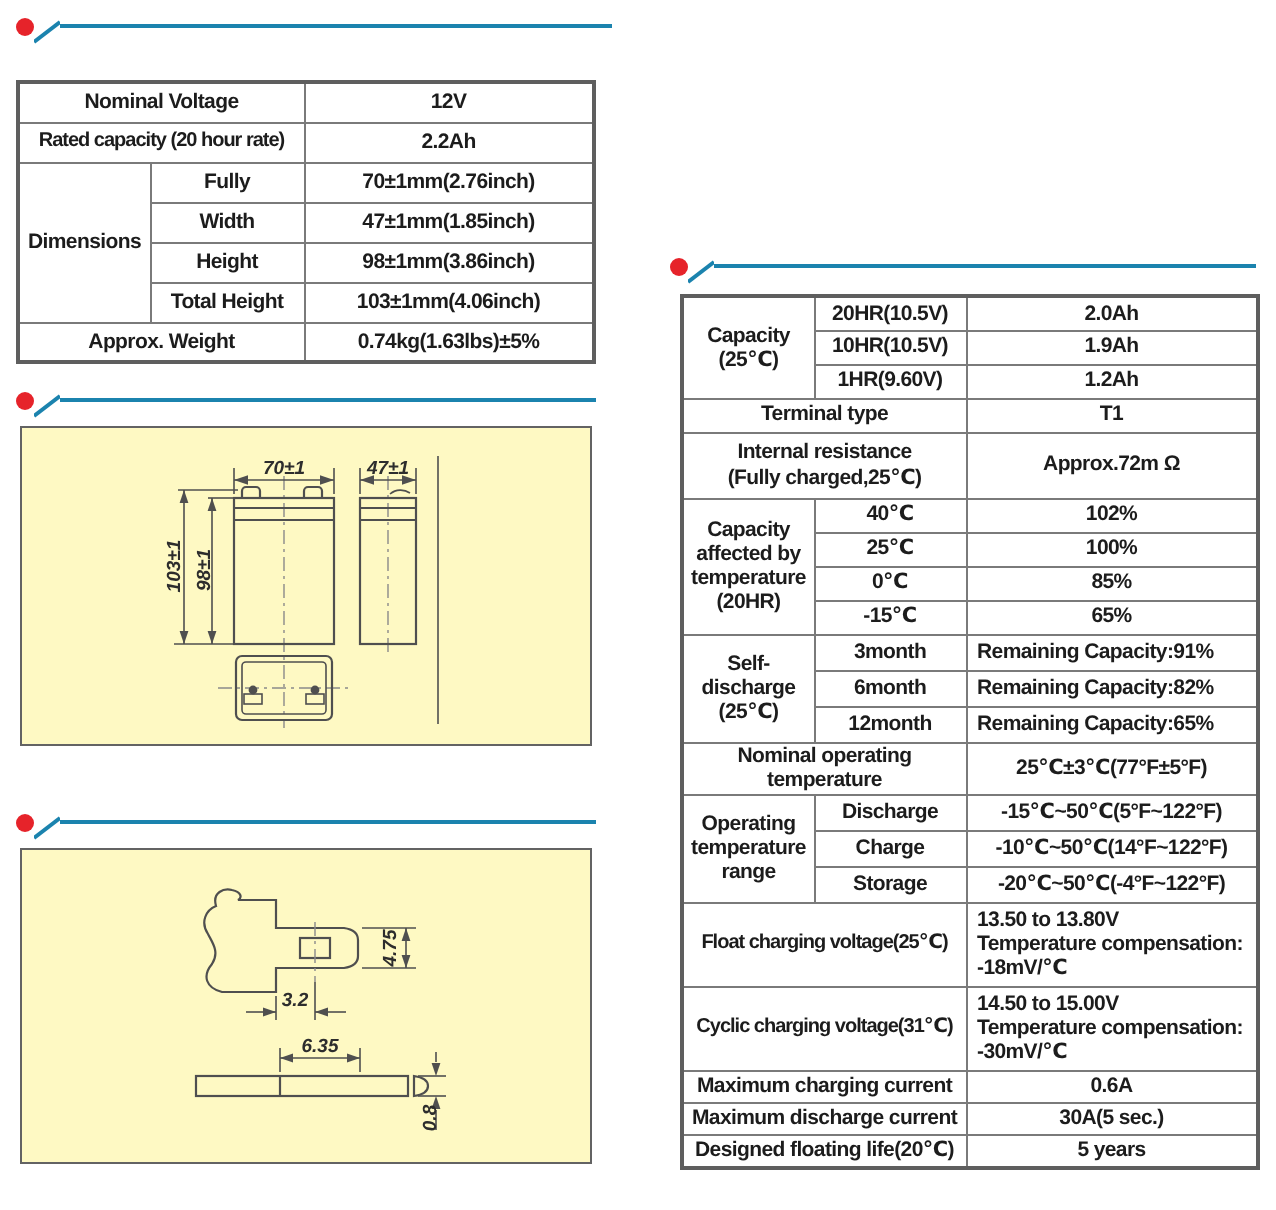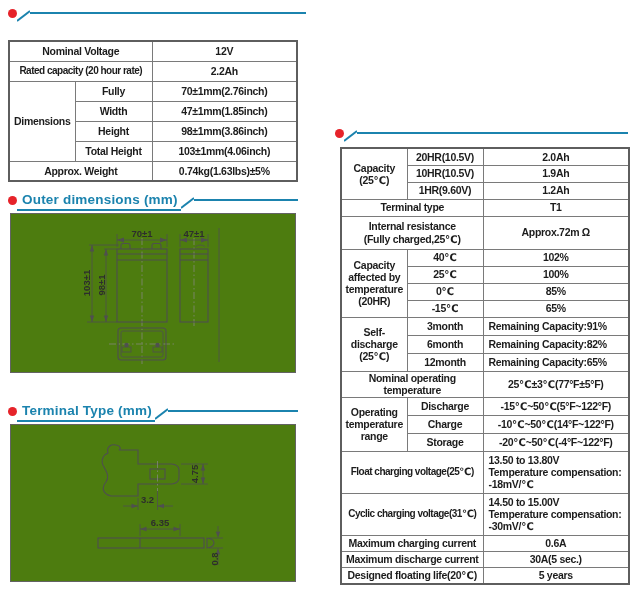--- a/index.html
+++ b/index.html
@@ -25,21 +25,21 @@
   table{border:2px solid #5e5e5e;}
   td{border:1px solid var(--tborder);text-align:center;vertical-align:middle;
      font-size:10.5px;font-weight:700;letter-spacing:-0.3px;line-height:1.15;
      padding:0 2px;overflow:hidden;}
   td.pre{white-space:pre-line;}
   td.left{text-align:left;padding-left:5px;}
   td.nw{white-space:nowrap;}
   td.tight{font-size:10px;letter-spacing:-0.5px;white-space:nowrap;}
 
   
-  .draw-box{border:1.7px solid var(--bborder);background:#4d7c0f;}
+  .draw-box{border:1.7px solid var(--bborder);background:#fef9c3;font-style:italic;}
   .draw-box svg{display:block;}
   .dln{stroke:var(--line);stroke-width:1.1;fill:none;}
   .thin{stroke:var(--line);stroke-width:0.8;fill:none;}
   .cl{stroke:#8a8a8a;stroke-width:0.7;fill:none;stroke-dasharray:7 2.5 1.5 2.5;}
   .arr{fill:var(--line);stroke:none;}
   .dimtxt{font-family:"Liberation Sans","DejaVu Sans",sans-serif;font-size:9.5px;
           font-weight:700;fill:#2d2d2d;}
 </style>
 </head>
 <body>
@@ -86,21 +86,20 @@
   </tr>
   <tr style="height:20px">
     <td colspan="2">Approx. Weight</td>
     <td>0.74kg(1.63lbs)±5%</td>
   </tr>
 </tbody>
   </table>
 
 <div class="abs sec-header" style="left:8px;top:191px;width:290px;">
   <span class="dot"></span>
-  <span class="sec-title">Outer dimensions  (mm)</span>
   <svg class="diag" viewBox="0 0 13 20">
       <line x1="0" y1="17" x2="13" y2="7" stroke="#1b83ae" stroke-width="2"></line>
     </svg>
   <span class="tail"></span>
 </div>
 
 <div class="abs draw-box" style="left:10px;top:213px;width:284px;height:158px;">
   <svg width="284" height="158" viewBox="0 0 284 158">
 
     <line class="cl" x1="131" y1="24" x2="131" y2="150"></line>
@@ -164,21 +163,20 @@
       <line class="thin" x1="95" y1="35" x2="95" y2="108"></line>
       <path class="arr" d="M95,35 l-2.2,6.5 h4.4 z"></path>
         <path class="arr" d="M95,108 l-2.2,-6.5 h4.4 z"></path>
       <text class="dimtxt" x="91" y="74" text-anchor="middle" transform="rotate(-90 91 71)">98±1</text>
     </g>
   </svg>
 </div>
 
 <div class="abs sec-header" style="left:8px;top:402px;width:290px;">
   <span class="dot"></span>
-  <span class="sec-title">Terminal Type (mm)</span>
   <svg class="diag" viewBox="0 0 13 20">
       <line x1="0" y1="17" x2="13" y2="7" stroke="#1b83ae" stroke-width="2"></line>
     </svg>
   <span class="tail"></span>
 </div>
 
 <div class="abs draw-box" style="left:10px;top:424px;width:284px;height:156px;">
   <svg width="284" height="156" viewBox="0 0 284 156">
 
     <g>

